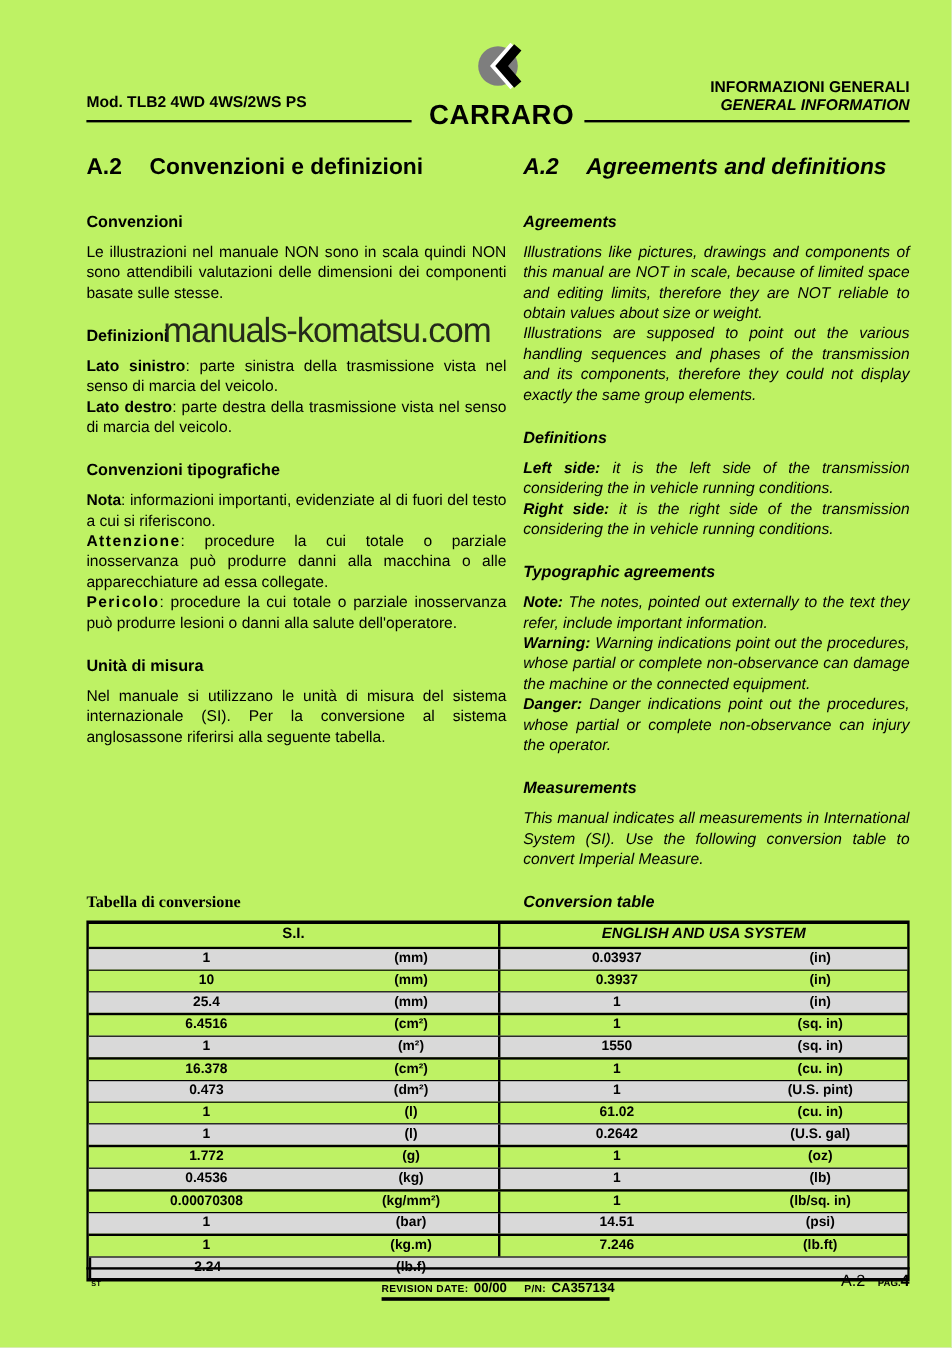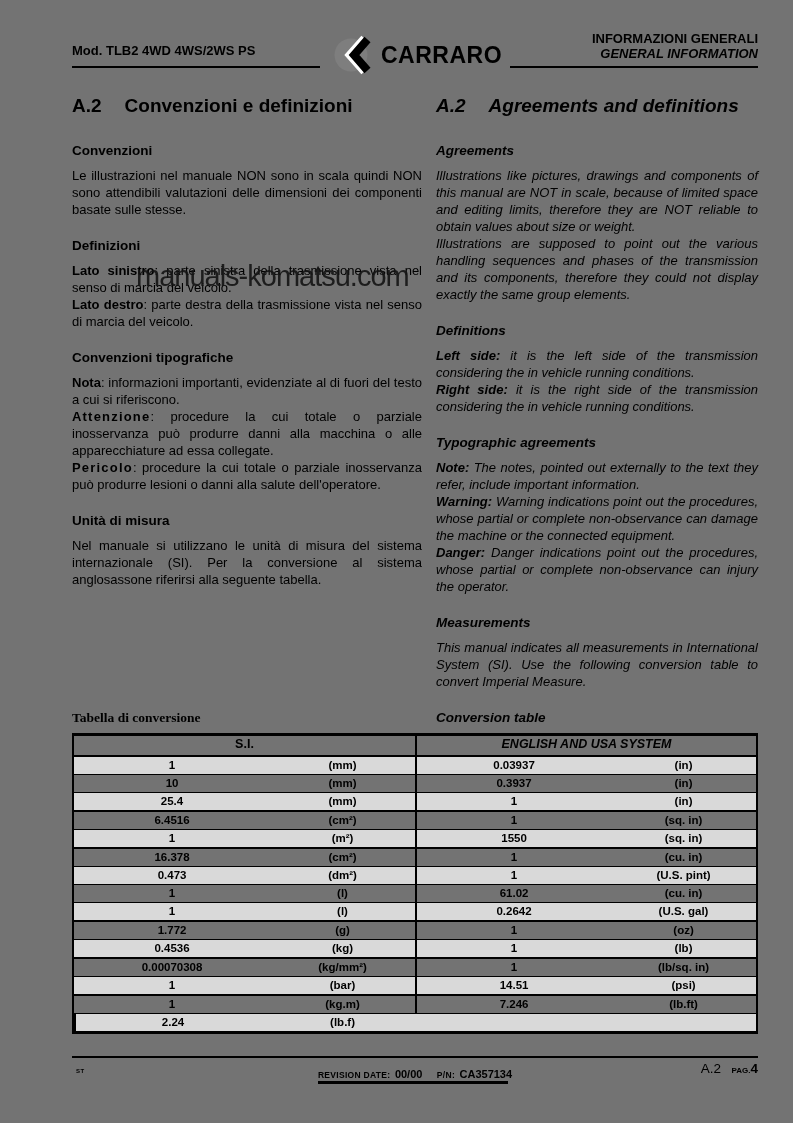--- a/index.html
+++ b/index.html
@@ -1,27 +1,27 @@
 <!DOCTYPE html>
 <html><head>
 <meta charset="utf-8">
 <style>
   html,body { margin:0; padding:0; background:#e8e8e8; }
   .page {
     width:793px; height:1123px; position:relative; margin:0 auto;
-    background:#737373; overflow:hidden; color:#000;
+    background:#bef264; overflow:hidden; color:#000;
     font-family:"Liberation Sans", sans-serif;
   }
   
   .header { display:flex; align-items:flex-end; margin:28px 35px 0 72px; }
   .header-left {
     flex:1; border-bottom:2px solid #000; padding-bottom:8px;
     font-weight:bold; font-size:13px; white-space:nowrap;
   }
-  .header-center { padding:0 8px 0 14px; display:flex; align-items:center; gap:7px; position:relative; top:7px; }
+  .header-center { padding:0 8px 0 14px; display:flex; align-items:center; gap:7px; position:relative; top:7px;flex-direction:column; }
   .brand-text { font-size:23px; font-weight:bold; letter-spacing:0.5px; }
   .header-right {
     flex:1; border-bottom:2px solid #000; padding-bottom:5px;
     text-align:right; font-weight:bold; font-size:13px; line-height:15px; white-space:nowrap;
   }
   .header-right .en { font-style:italic; }
   
   .columns { display:flex; margin:27px 35px 0 72px; }
   .col-left  { width:350px; margin-right:14px; }
   .col-right { flex:1; font-style:italic; }

